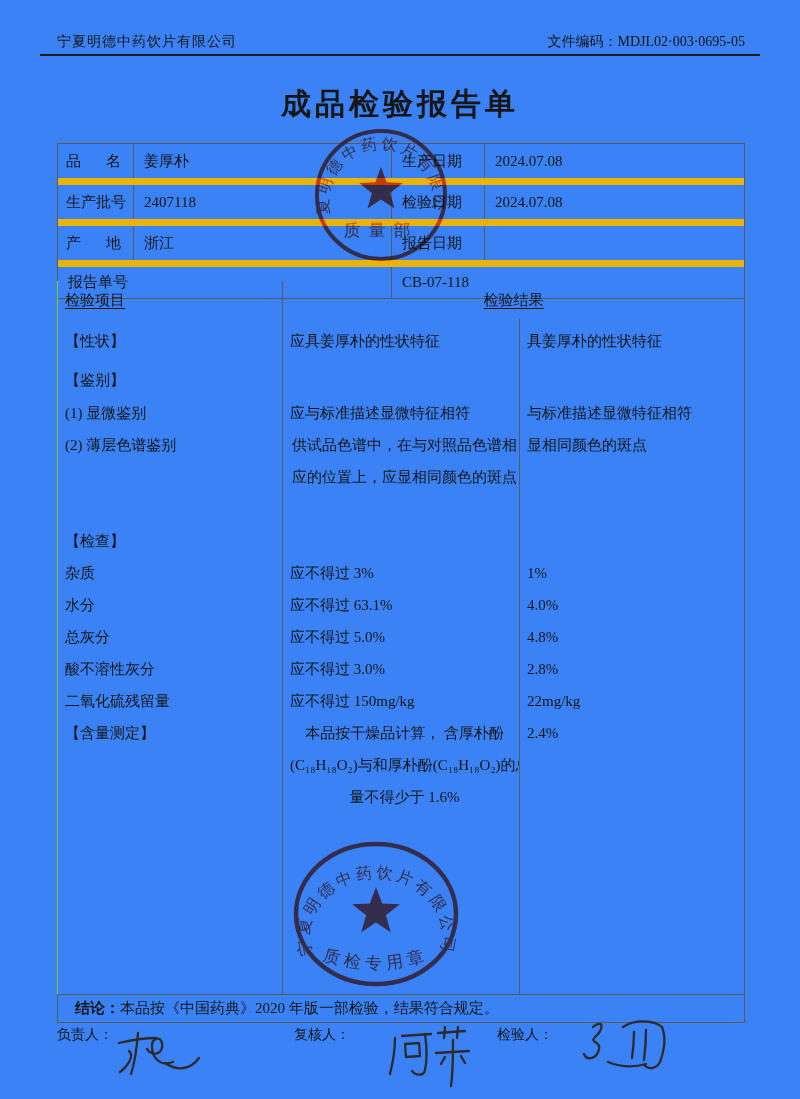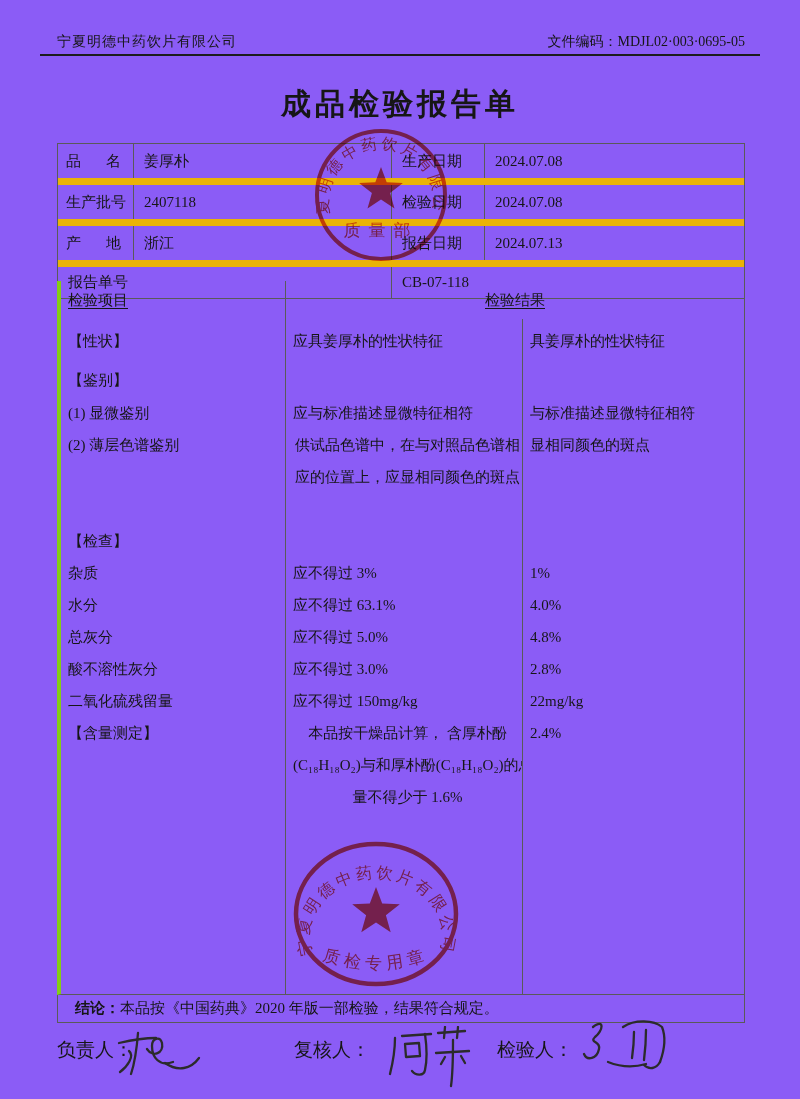--- a/index.html
+++ b/index.html
@@ -1,16 +1,16 @@
 <!DOCTYPE html>
 <html><head>
 <meta charset="utf-8">
 <style>
   html,body{margin:0;padding:0;background:#ffffff;}
-  #page{position:relative;width:800px;height:1099px;background:#8b5cf6;overflow:hidden;
+  #page{position:relative;width:800px;height:1099px;background:#3b82f6;overflow:hidden;
         font-family:"Liberation Serif","DejaVu Serif",serif;color:#161616;}
 
   
   .hdr-left{position:absolute;left:57px;top:33px;font-size:14px;letter-spacing:1px;}
   .hdr-right{position:absolute;right:55px;top:33px;font-size:14px;text-align:right;}
   .hdr-rule{position:absolute;left:40px;top:54px;width:720px;height:2px;background:#1c1c1c;}
 
   
   .title{position:absolute;left:0;top:84px;width:100%;text-align:center;
          font-size:30px;font-weight:bold;letter-spacing:4px;}
@@ -23,21 +23,21 @@
   .icell.last{border-right:none;}
   .h34{height:34px;line-height:34px;}
   .h31{height:31px;line-height:31px;align-items:center;}
   .w-lab1{width:76px;}  .w-val1{width:258px;} .w-lab2{width:93px;} .w-val2{width:259px;}
   .w-lab-wide{width:334px;} .w-val-wide{width:352px;}
   .lab{text-align:justify;text-align-last:justify;padding:0 12px 0 8px;}
   .val{padding-left:10px;}
 
   
   .main{position:absolute;left:57px;top:281px;width:688px;height:714px;box-sizing:border-box;
-        border-left:4px solid #84cc16;border-right:1px solid #5a5a5a;border-bottom:1px solid #5a5a5a;font-size:15px;}
+        border-left:1px solid #84cc16;border-right:1px solid #5a5a5a;border-bottom:1px solid #5a5a5a;font-size:15px;}
   .mrow{display:flex;}
   .mc{box-sizing:border-box;padding-left:7px;overflow:hidden;}
   .c1{width:225px;border-right:1px solid #5a5a5a;}
   .c2{width:237px;border-right:1px solid #5a5a5a;}
   .c3{flex:1;}
   .rh38{height:38px;line-height:38px;}
   .rh44{height:44px;line-height:44px;}
   .rh34{height:34px;line-height:34px;}
   .rh32{height:32px;line-height:32px;}
   .rh96{height:96px;line-height:32px;}
@@ -45,21 +45,21 @@
   .pre{white-space:pre;text-align:center;}
   .hcell{text-decoration:underline;text-underline-offset:3px;}
   .hc{text-align:center;padding-left:0;}
 
   
   .concl{position:absolute;left:57px;top:995px;width:688px;height:28px;line-height:26px;
          border:1px solid #5a5a5a;border-top:none;box-sizing:border-box;font-size:15px;padding-left:5px;white-space:nowrap;}
   .concl b{font-weight:bold;margin-left:12px;}
 
   
-  .flabel{position:absolute;font-size:19px;margin-top:11px;}
+  .flabel{position:absolute;font-size:14px;}
   .f1{left:57px;top:1026px;}
   .f2{left:294px;top:1026px;}
   .f3{left:497px;top:1026px;}
   .sig{position:absolute;}
   .sig path{fill:none;stroke:#2b2b2b;stroke-width:2.3;stroke-linecap:round;stroke-linejoin:round;}
 
   
   .stamp{position:absolute;mix-blend-mode:multiply;opacity:.88;}
   .stamp .ring{fill:none;stroke:#cf3f38;}
   .stamp text{fill:#cf3f38;font-family:"Liberation Sans","DejaVu Sans",sans-serif;}
@@ -86,21 +86,20 @@
     <div class="irow b h34">
       <div class="icell h34 lab w-lab1">生产批号</div>
       <div class="icell h34 val w-val1">2407118</div>
       <div class="icell h34 val w-lab2">检验日期</div>
       <div class="icell h34 val w-val2 last">2024.07.08</div>
     </div>
     <div class="irow b h34">
       <div class="icell h34 lab w-lab1">产地</div>
       <div class="icell h34 val w-val1">浙江</div>
       <div class="icell h34 val w-lab2">报告日期</div>
-      <div class="icell h34 val w-val2 last">2024.07.13</div>
     </div>
     <div class="irow h31">
       <div class="icell h31 val w-lab-wide">报告单号</div>
       <div class="icell h31 val w-val-wide last">CB-07-118</div>
     </div>
   </div>
 
   <div class="main">
     <div class="mrow rh38">
       <div class="mc c1 rh38 hcell">检验项目</div>

